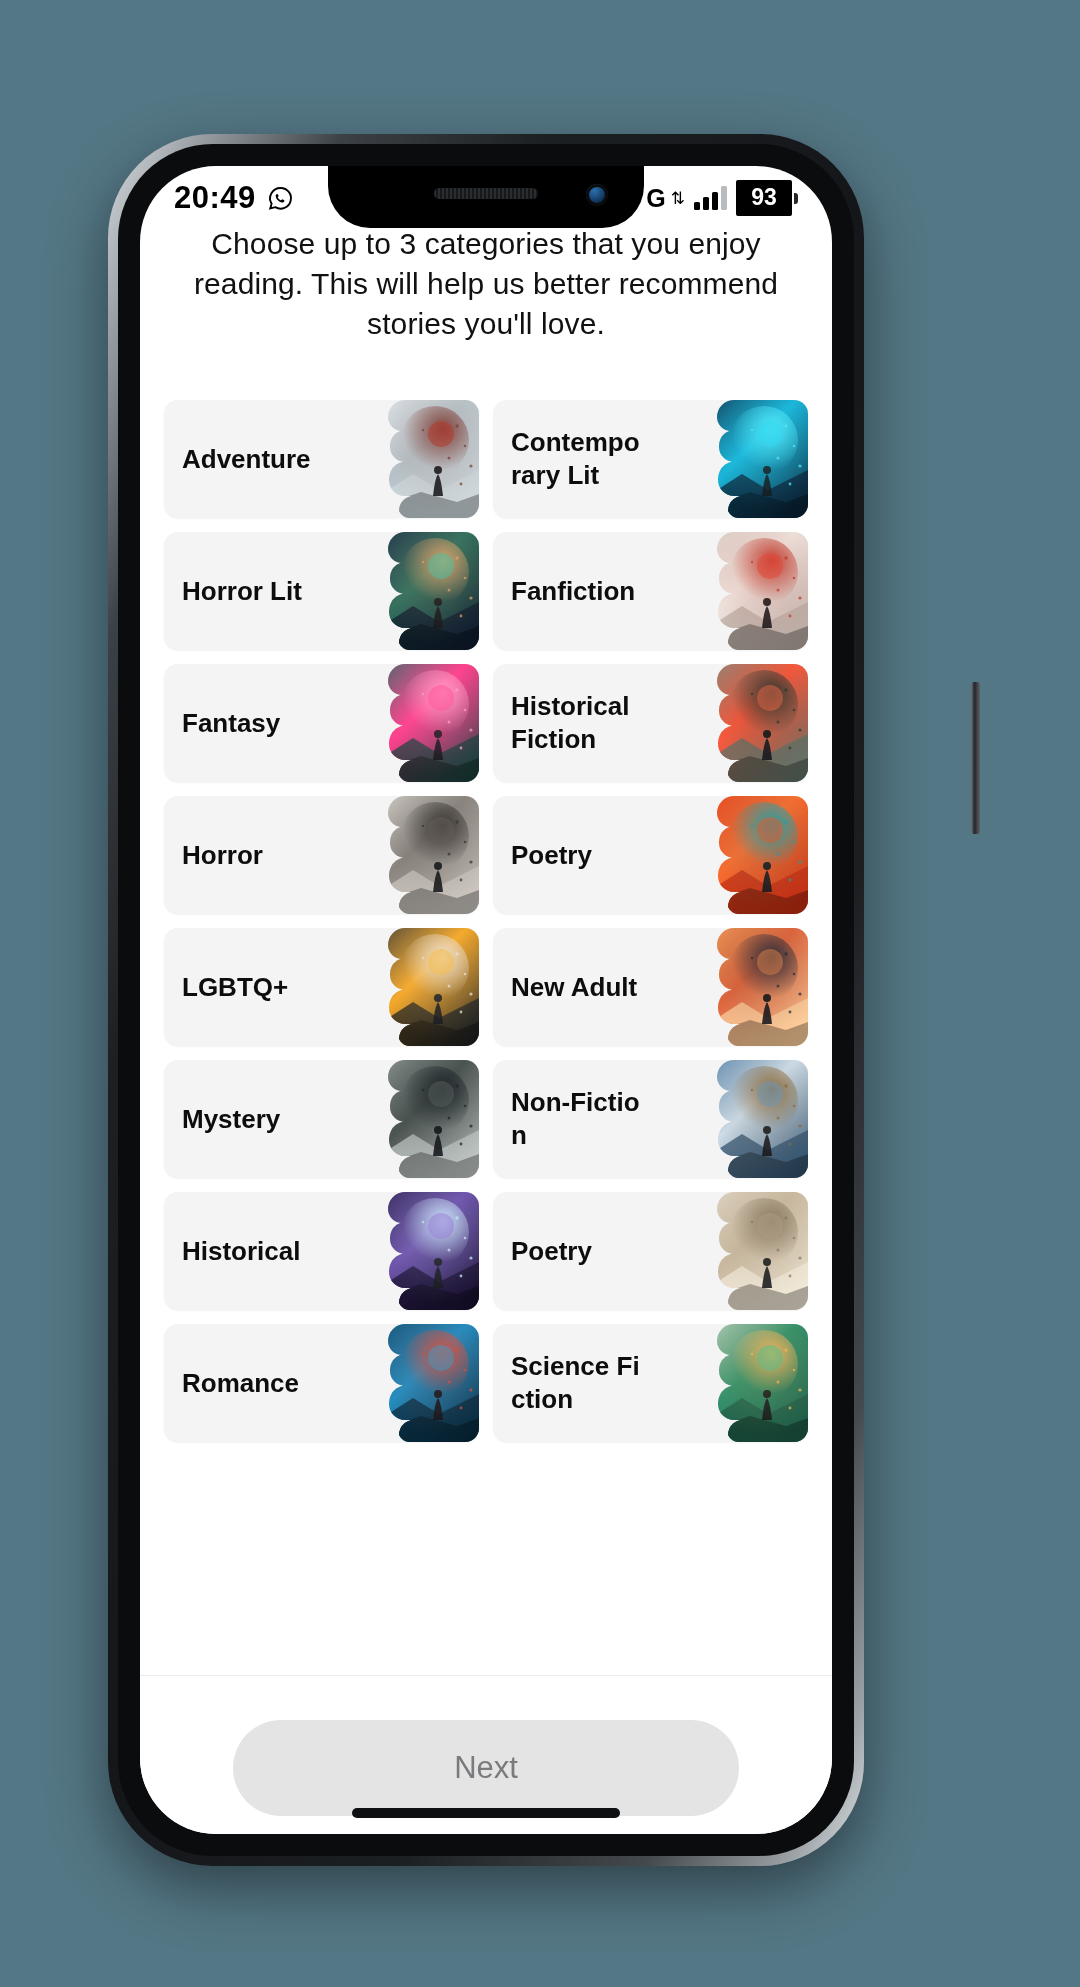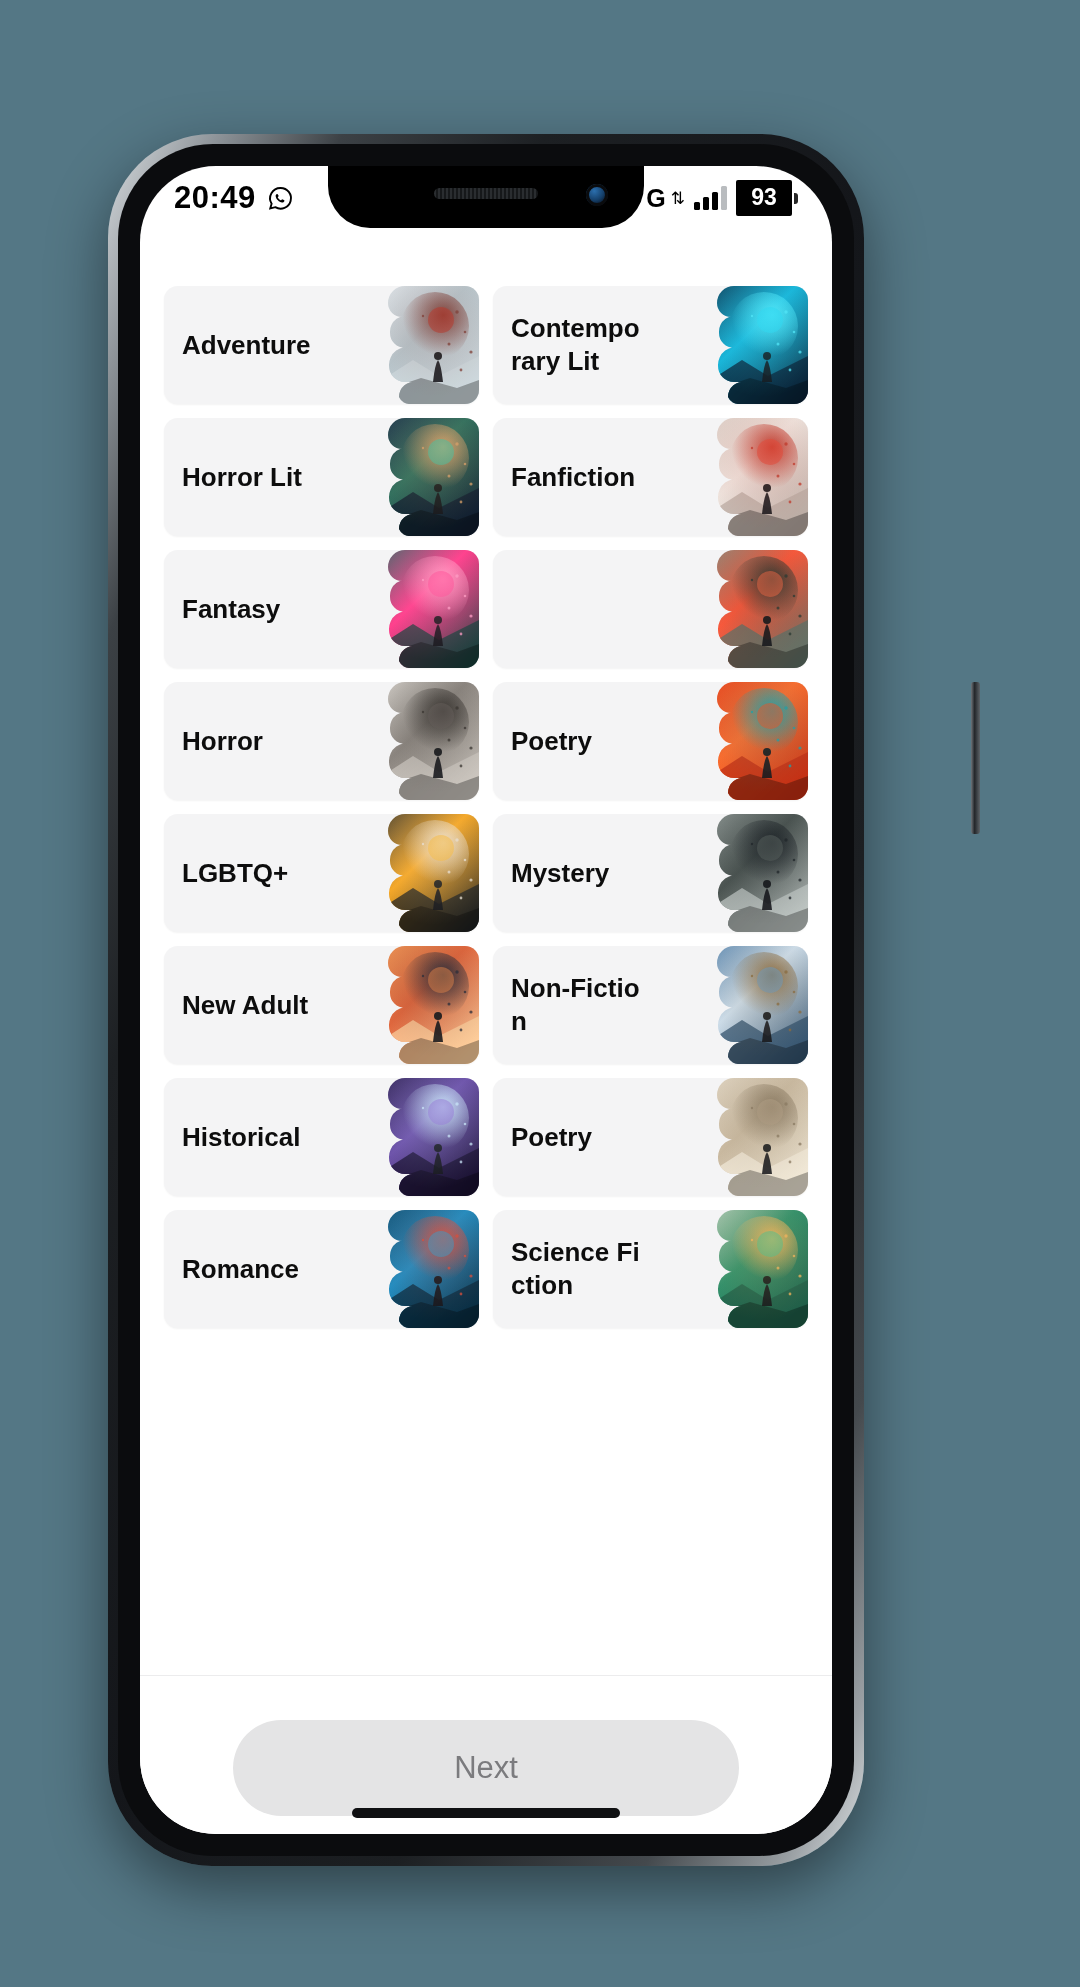--- a/index.html
+++ b/index.html
@@ -201,20 +201,23 @@
                   <i></i>
                   <i></i>
                 </span>
               <span class="battery">
                 <span class="battery-body">93</span>
                 <span class="battery-tip"></span>
               </span>
             </div>
           </div>
 
+          <div class="header-wrap">
+            <p class="subtitle">Choose up to 3 categories that you enjoy reading. This will help us better recommend stories you'll love.</p>
+          </div>
 
           <div class="scroll-area">
             <div class="grid" id="cat-grid">
                 <div class="cat-card">
                   <div class="cat-art">
   <svg viewBox="0 0 118 118" preserveAspectRatio="none" aria-hidden="true">
     <defs>
       <clipPath id="cl0">
         <path d="M118 0 H44 a17 17 0 0 0 -17 17 a14 14 0 0 0 14 14 h10
                  a16 16 0 0 0 -22 16 a15 15 0 0 0 15 15 h8
@@ -454,20 +457,21 @@
                           <circle cx="104" cy="46" r="1.3"></circle>
         <circle cx="88" cy="58" r="1.5"></circle>
                           <circle cx="110" cy="66" r="1.6"></circle>
         <circle cx="62" cy="30" r="1.2"></circle>
                           <circle cx="100" cy="84" r="1.4"></circle>
       </g>
       <rect x="0" y="0" width="118" height="118" fill="url(#r5)" opacity="0.18"></rect>
     </g>
   </svg>
                   </div>
+                  <div class="cat-label">Historical Fiction</div>
                 </div>
                 <div class="cat-card">
                   <div class="cat-art">
   <svg viewBox="0 0 118 118" preserveAspectRatio="none" aria-hidden="true">
     <defs>
       <clipPath id="cl6">
         <path d="M118 0 H44 a17 17 0 0 0 -17 17 a14 14 0 0 0 14 14 h10
                  a16 16 0 0 0 -22 16 a15 15 0 0 0 15 15 h8
                  a18 18 0 0 0 -24 18 a16 16 0 0 0 16 16 h12
                  a15 15 0 0 0 -18 15 a12 12 0 0 0 12 7 H118 Z"></path>
@@ -585,20 +589,62 @@
       <rect x="0" y="0" width="118" height="118" fill="url(#r8)" opacity="0.18"></rect>
     </g>
   </svg>
                   </div>
                   <div class="cat-label">LGBTQ+</div>
                 </div>
                 <div class="cat-card">
                   <div class="cat-art">
   <svg viewBox="0 0 118 118" preserveAspectRatio="none" aria-hidden="true">
     <defs>
+      <clipPath id="cl10">
+        <path d="M118 0 H44 a17 17 0 0 0 -17 17 a14 14 0 0 0 14 14 h10
+                 a16 16 0 0 0 -22 16 a15 15 0 0 0 15 15 h8
+                 a18 18 0 0 0 -24 18 a16 16 0 0 0 16 16 h12
+                 a15 15 0 0 0 -18 15 a12 12 0 0 0 12 7 H118 Z"></path>
+      </clipPath>
+      <linearGradient id="g10" x1="0" y1="0" x2="1" y2="1">
+        <stop offset="0" stop-color="#f2a15c"></stop>
+        <stop offset="0.45" stop-color="#e4683d"></stop>
+        <stop offset="1" stop-color="#ffd3a0"></stop>
+      </linearGradient>
+      <radialGradient id="r10" cx="62%" cy="34%" r="60%">
+        <stop offset="0" stop-color="#2b2e3a" stop-opacity="0.95"></stop>
+        <stop offset="1" stop-color="#2b2e3a" stop-opacity="0"></stop>
+      </radialGradient>
+    </defs>
+    <g clip-path="url(#cl10)">
+      <rect x="0" y="0" width="118" height="118" fill="url(#g10)"></rect>
+      <circle cx="74" cy="40" r="34" fill="url(#r10)"></circle>
+      <path d="M24 92 L52 74 L78 90 L118 70 L118 118 L24 118 Z" fill="#ffd3a0" opacity="0.72"></path>
+      <path d="M24 104 L60 92 L96 102 L118 94 L118 118 L24 118 Z" fill="#000" opacity="0.3"></path>
+      <ellipse cx="80" cy="34" rx="13" ry="13" fill="#f08a4b" opacity="0.55"></ellipse>
+      <path d="M72 96 q2 -18 5 -22 q3 4 5 22 z" fill="#14161a" opacity="0.88"></path>
+      <circle cx="77" cy="70" r="4" fill="#14161a" opacity="0.9"></circle>
+      <g fill="#2b2e3a" opacity="0.75">
+        <circle cx="96" cy="26" r="1.7"></circle>
+                          <circle cx="104" cy="46" r="1.3"></circle>
+        <circle cx="88" cy="58" r="1.5"></circle>
+                          <circle cx="110" cy="66" r="1.6"></circle>
+        <circle cx="62" cy="30" r="1.2"></circle>
+                          <circle cx="100" cy="84" r="1.4"></circle>
+      </g>
+      <rect x="0" y="0" width="118" height="118" fill="url(#r10)" opacity="0.18"></rect>
+    </g>
+  </svg>
+                  </div>
+                  <div class="cat-label">New Adult</div>
+                </div>
+                <div class="cat-card">
+                  <div class="cat-art">
+  <svg viewBox="0 0 118 118" preserveAspectRatio="none" aria-hidden="true">
+    <defs>
       <clipPath id="cl9">
         <path d="M118 0 H44 a17 17 0 0 0 -17 17 a14 14 0 0 0 14 14 h10
                  a16 16 0 0 0 -22 16 a15 15 0 0 0 15 15 h8
                  a18 18 0 0 0 -24 18 a16 16 0 0 0 16 16 h12
                  a15 15 0 0 0 -18 15 a12 12 0 0 0 12 7 H118 Z"></path>
       </clipPath>
       <linearGradient id="g9" x1="0" y1="0" x2="1" y2="1">
         <stop offset="0" stop-color="#9aa3a0"></stop>
         <stop offset="0.45" stop-color="#4d5653"></stop>
         <stop offset="1" stop-color="#c3cac7"></stop>
@@ -627,62 +673,20 @@
       <rect x="0" y="0" width="118" height="118" fill="url(#r9)" opacity="0.18"></rect>
     </g>
   </svg>
                   </div>
                   <div class="cat-label">Mystery</div>
                 </div>
                 <div class="cat-card">
                   <div class="cat-art">
   <svg viewBox="0 0 118 118" preserveAspectRatio="none" aria-hidden="true">
     <defs>
-      <clipPath id="cl10">
-        <path d="M118 0 H44 a17 17 0 0 0 -17 17 a14 14 0 0 0 14 14 h10
-                 a16 16 0 0 0 -22 16 a15 15 0 0 0 15 15 h8
-                 a18 18 0 0 0 -24 18 a16 16 0 0 0 16 16 h12
-                 a15 15 0 0 0 -18 15 a12 12 0 0 0 12 7 H118 Z"></path>
-      </clipPath>
-      <linearGradient id="g10" x1="0" y1="0" x2="1" y2="1">
-        <stop offset="0" stop-color="#f2a15c"></stop>
-        <stop offset="0.45" stop-color="#e4683d"></stop>
-        <stop offset="1" stop-color="#ffd3a0"></stop>
-      </linearGradient>
-      <radialGradient id="r10" cx="62%" cy="34%" r="60%">
-        <stop offset="0" stop-color="#2b2e3a" stop-opacity="0.95"></stop>
-        <stop offset="1" stop-color="#2b2e3a" stop-opacity="0"></stop>
-      </radialGradient>
-    </defs>
-    <g clip-path="url(#cl10)">
-      <rect x="0" y="0" width="118" height="118" fill="url(#g10)"></rect>
-      <circle cx="74" cy="40" r="34" fill="url(#r10)"></circle>
-      <path d="M24 92 L52 74 L78 90 L118 70 L118 118 L24 118 Z" fill="#ffd3a0" opacity="0.72"></path>
-      <path d="M24 104 L60 92 L96 102 L118 94 L118 118 L24 118 Z" fill="#000" opacity="0.3"></path>
-      <ellipse cx="80" cy="34" rx="13" ry="13" fill="#f08a4b" opacity="0.55"></ellipse>
-      <path d="M72 96 q2 -18 5 -22 q3 4 5 22 z" fill="#14161a" opacity="0.88"></path>
-      <circle cx="77" cy="70" r="4" fill="#14161a" opacity="0.9"></circle>
-      <g fill="#2b2e3a" opacity="0.75">
-        <circle cx="96" cy="26" r="1.7"></circle>
-                          <circle cx="104" cy="46" r="1.3"></circle>
-        <circle cx="88" cy="58" r="1.5"></circle>
-                          <circle cx="110" cy="66" r="1.6"></circle>
-        <circle cx="62" cy="30" r="1.2"></circle>
-                          <circle cx="100" cy="84" r="1.4"></circle>
-      </g>
-      <rect x="0" y="0" width="118" height="118" fill="url(#r10)" opacity="0.18"></rect>
-    </g>
-  </svg>
-                  </div>
-                  <div class="cat-label">New Adult</div>
-                </div>
-                <div class="cat-card">
-                  <div class="cat-art">
-  <svg viewBox="0 0 118 118" preserveAspectRatio="none" aria-hidden="true">
-    <defs>
       <clipPath id="cl11">
         <path d="M118 0 H44 a17 17 0 0 0 -17 17 a14 14 0 0 0 14 14 h10
                  a16 16 0 0 0 -22 16 a15 15 0 0 0 15 15 h8
                  a18 18 0 0 0 -24 18 a16 16 0 0 0 16 16 h12
                  a15 15 0 0 0 -18 15 a12 12 0 0 0 12 7 H118 Z"></path>
       </clipPath>
       <linearGradient id="g11" x1="0" y1="0" x2="1" y2="1">
         <stop offset="0" stop-color="#4a7ba8"></stop>
         <stop offset="0.45" stop-color="#cfe0ee"></stop>
         <stop offset="1" stop-color="#2f4f6b"></stop>

